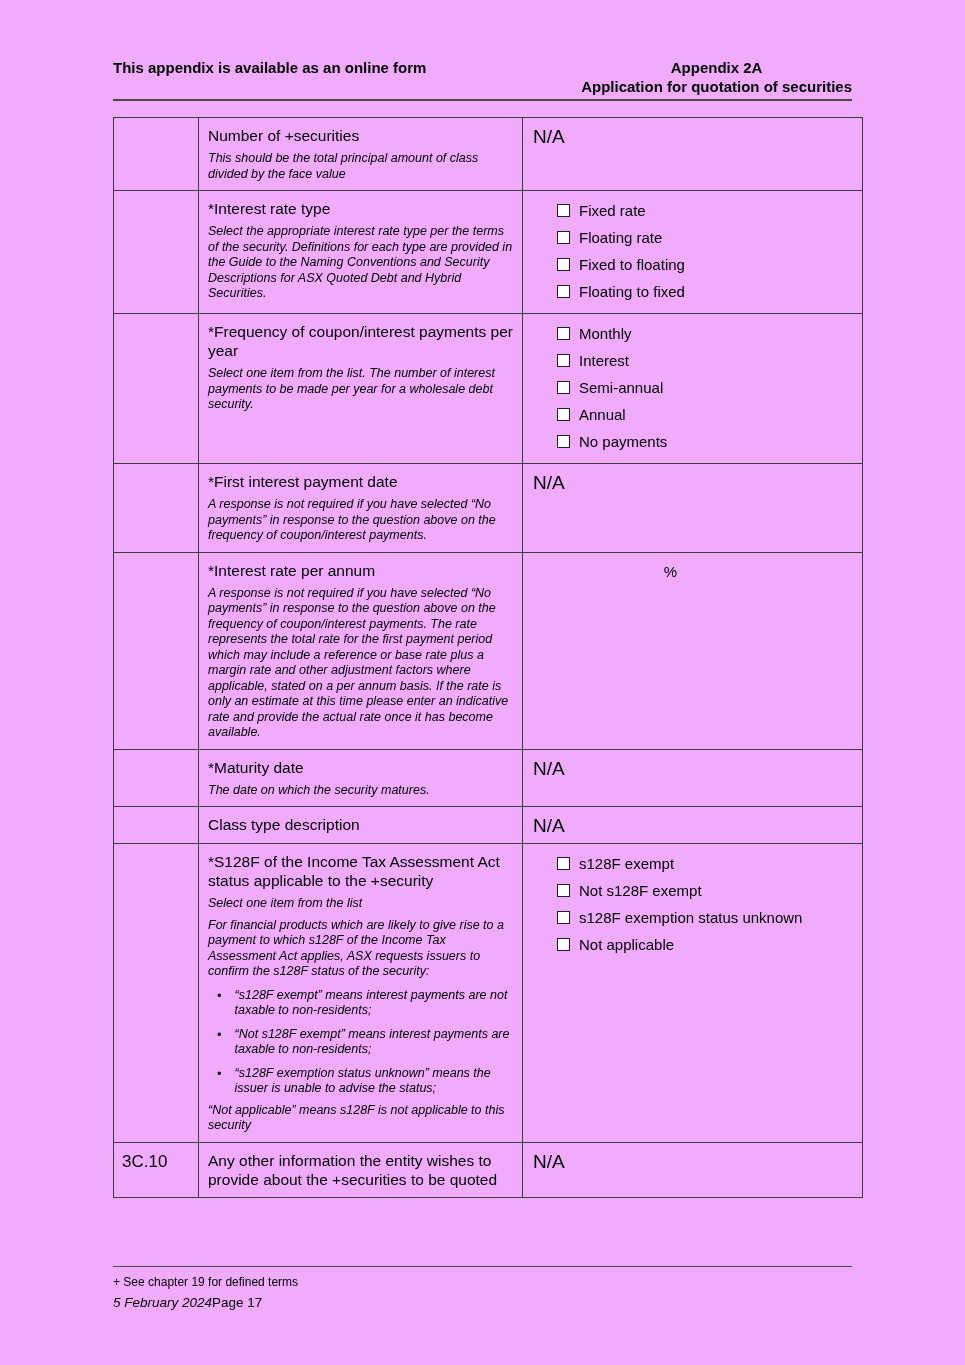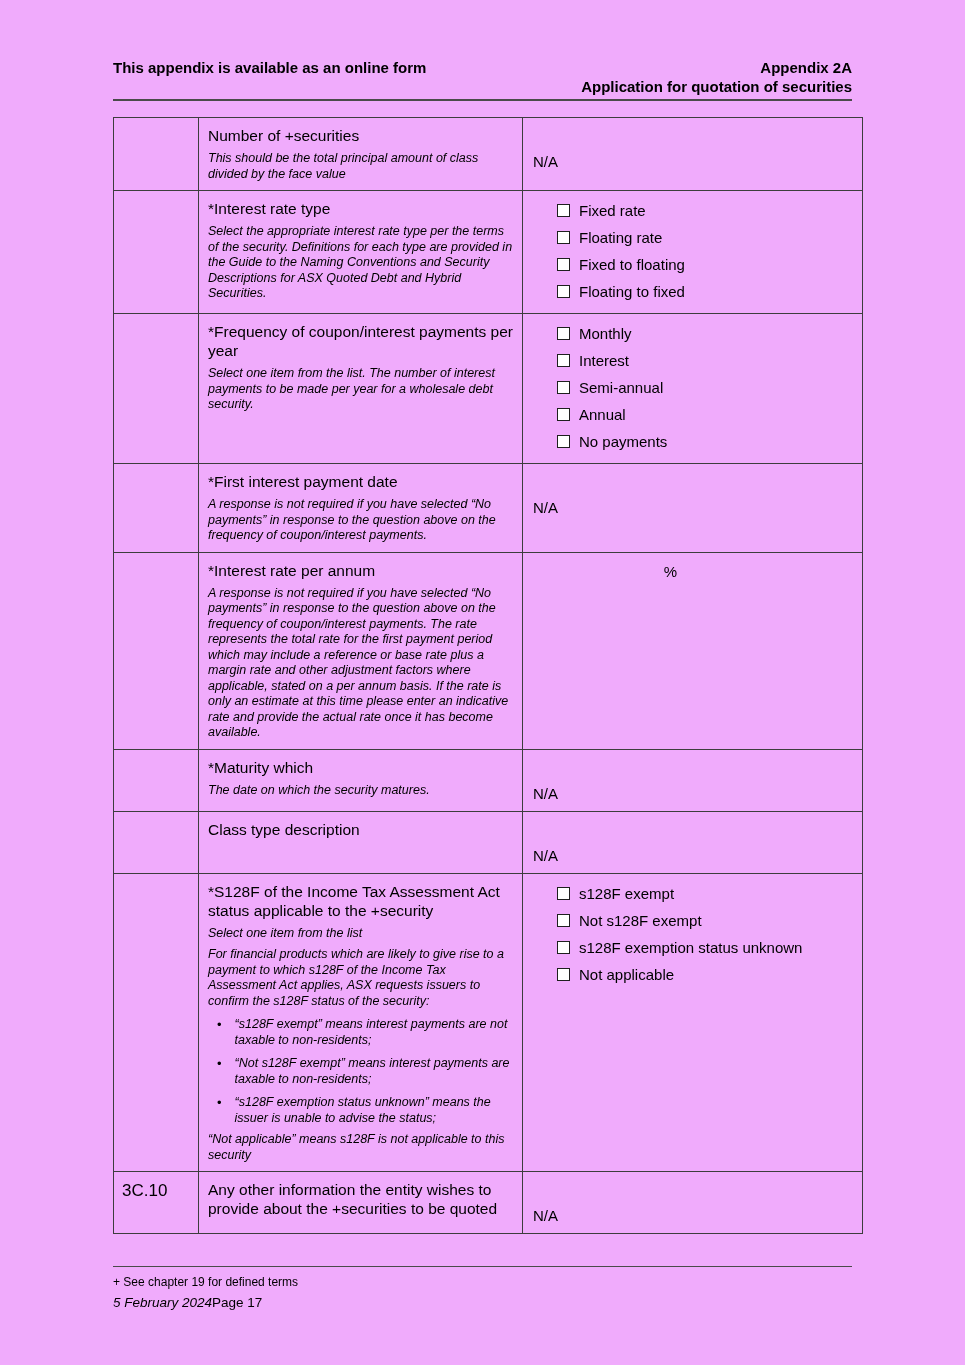--- a/index.html
+++ b/index.html
@@ -24,21 +24,21 @@
     display: flex;
     justify-content: space-between;
     align-items: flex-start;
   }
   .h-left {
     font-size: 15px;
     font-weight: bold;
     line-height: 19px;
   }
   .h-right {
-    text-align: right;
+    text-align: center;
     font-size: 15px;
     font-weight: bold;
     line-height: 19px;
   }
   .header-rule {
     margin-top: 3px;
     border-bottom: 2px solid #4a4a4a;
   }
 
   
@@ -86,23 +86,22 @@
   }
   .bullet-dot {
     font-style: normal;
     font-size: 13px;
     line-height: 15.5px;
     flex: none;
   }
 
   .a-pad { padding: 9px 10px 8px 10px; }
   .a-text {
-    font-size: 15px;
-    line-height: 19px;
-    margin-top: 25px;
+    font-size: 19px;
+    line-height: 19px;
   }
   .a-percent {
     font-size: 15px;
     line-height: 19px;
     text-align: center;
     padding: 9px 54px 0 10px;
   }
 
   .cb-list { padding: 10px 10px 4px 10px; }
   .cb-item {
@@ -274,21 +273,21 @@
       </td>
       <td class="c-a">
         <div class="a-percent">%</div>
       </td>
     </tr>
 
     <tr style="height:45px;">
       <td class="c-num"></td>
       <td class="c-q">
         <div class="q-pad">
-          <div class="q-title">*Maturity which</div>
+          <div class="q-title">*Maturity date</div>
           <div class="q-guide">The date on which the security matures.</div>
         </div>
       </td>
       <td class="c-a">
         <div class="a-pad">
               <div class="a-text">N/A</div>
             </div>
       </td>
     </tr>
 

